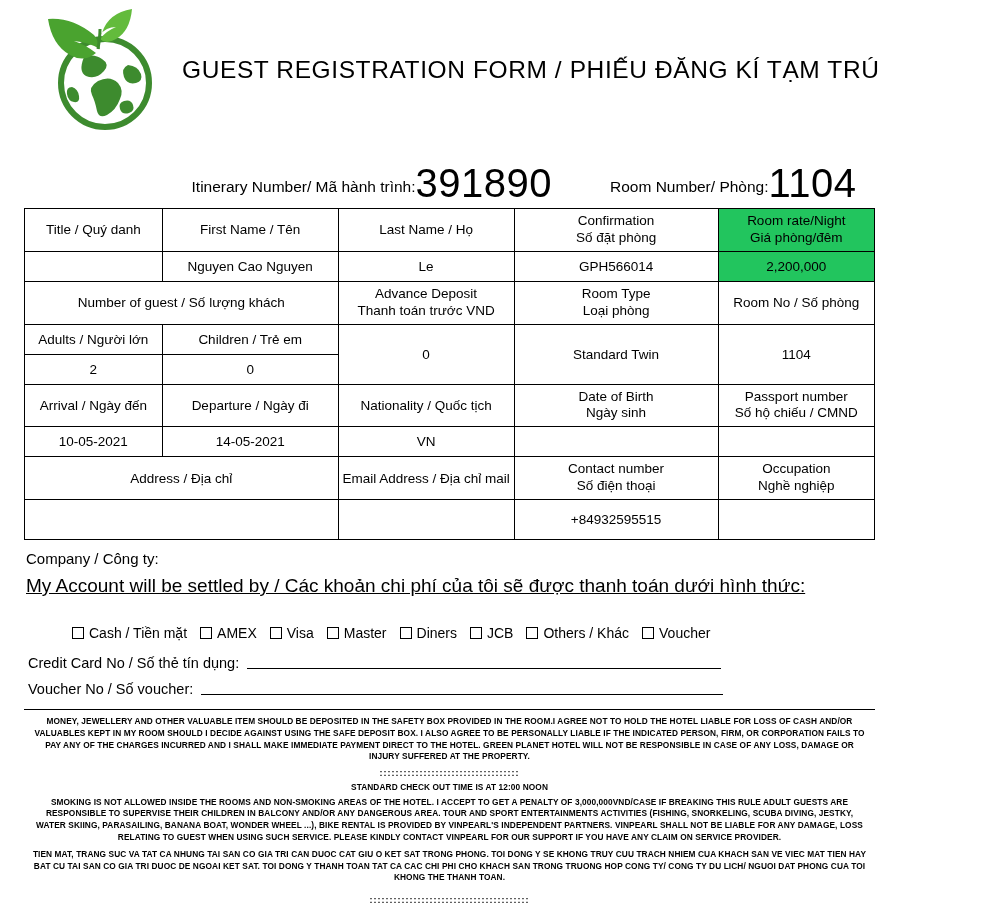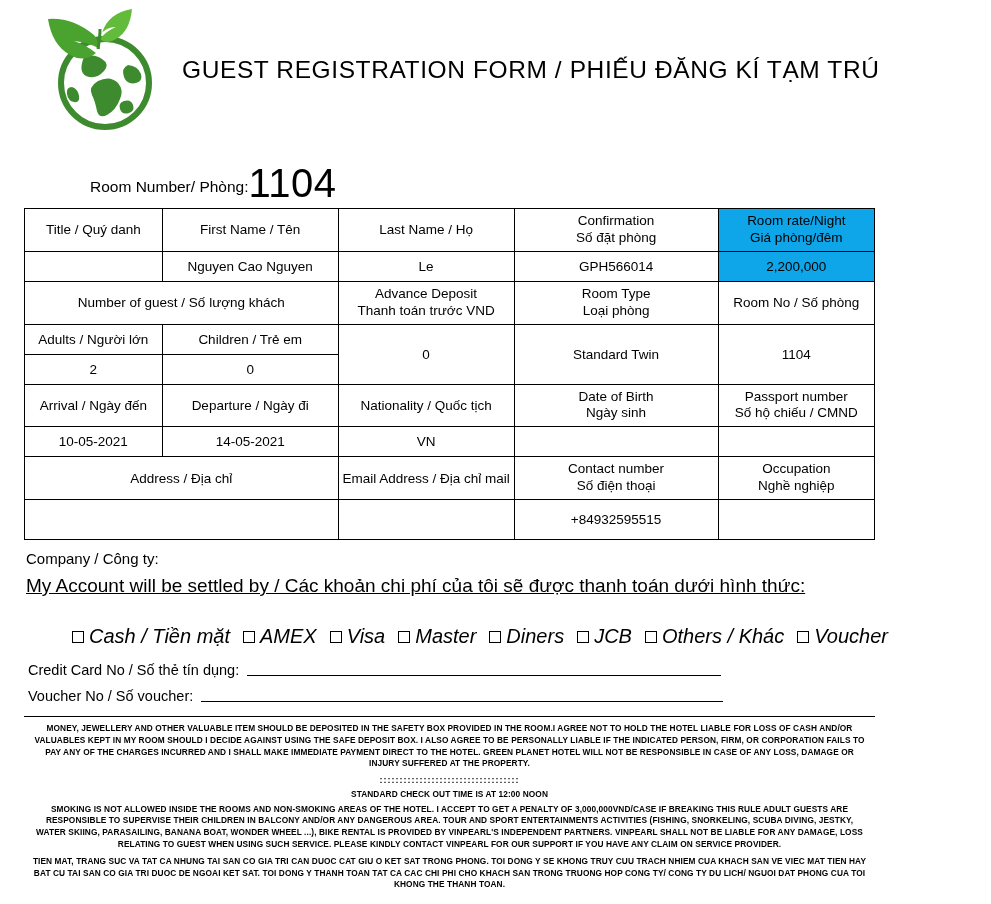--- a/index.html
+++ b/index.html
@@ -84,21 +84,21 @@
     border: 1px solid #000;
     text-align: center;
     vertical-align: middle;
     font-size: 13.5px;
     padding: 4px 3px;
     height: 30px;
   }
   td.hdr { font-size: 13.5px; }
   td.hdr2 { font-size: 13.5px; line-height: 1.25; }
   td.val { font-size: 12.5px; }
-  td.yellow { background: #0ea5e9; }
+  td.yellow { background: #22c55e; }
   .r-h { height: 38px; }
   .r-v { height: 29px; }
   .r-2 { height: 40px; }
 
   
   .below {
     padding: 0 2px;
     margin-top: 10px;
   }
   .line-company { font-size: 15px; margin-bottom: 8px; }
@@ -108,23 +108,22 @@
     display: flex;
     align-items: center;
     padding-left: 46px;
     margin-bottom: 14px;
     flex-wrap: nowrap;
   }
   .chk {
     display: flex;
     align-items: center;
     margin-right: 13px;
-    font-size: 20px;
+    font-size: 14px;
     white-space: nowrap;
-    font-style: italic;
   }
   .chk .box {
     width: 12px; height: 12px;
     border: 1px solid #000;
     display: inline-block;
     margin-right: 5px;
     background: #fff;
   }
 
   .fieldline {
@@ -197,20 +196,24 @@
         <path d="M70 28 q6 -20 30 -24 q-2 22 -16 30 q-10 6 -16 0 q6 -8 16 -12 q-10 0 -16 8 z" fill="#63bb3c"></path>
         <path d="M66 44 q2 -12 2 -20" fill="none" stroke="#3d8b2e" stroke-width="3"></path>
       </svg>
     </div>
     <div class="title-wrap">
       <div class="doc-title">GUEST REGISTRATION FORM / PHIẾU ĐĂNG KÍ TẠM TRÚ</div>
     </div>
   </div>
 
   <div class="topline">
+    <div class="slotA">
+      <span class="lbl-md">Itinerary Number/ Mã hành trình:</span>
+      <span class="big-num">391890</span>
+    </div>
     <div class="slotB">
       <span class="lbl-md">Room Number/ Phòng:</span>
       <span class="big-num">1104</span>
     </div>
   </div>
 
   <table class="form">
     <colgroup>
       <col style="width:16.2%">
       <col style="width:20.7%">

